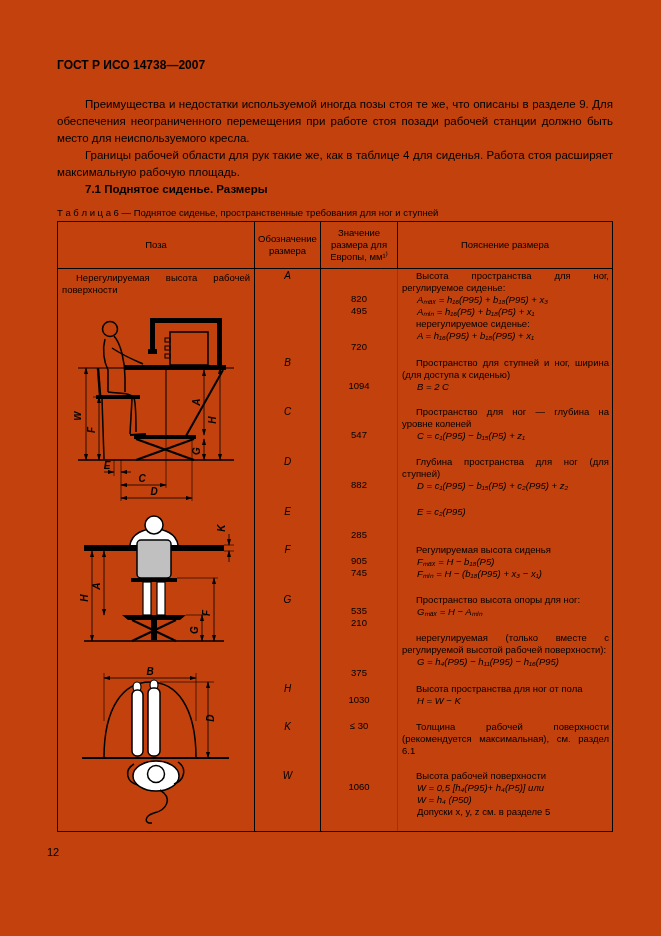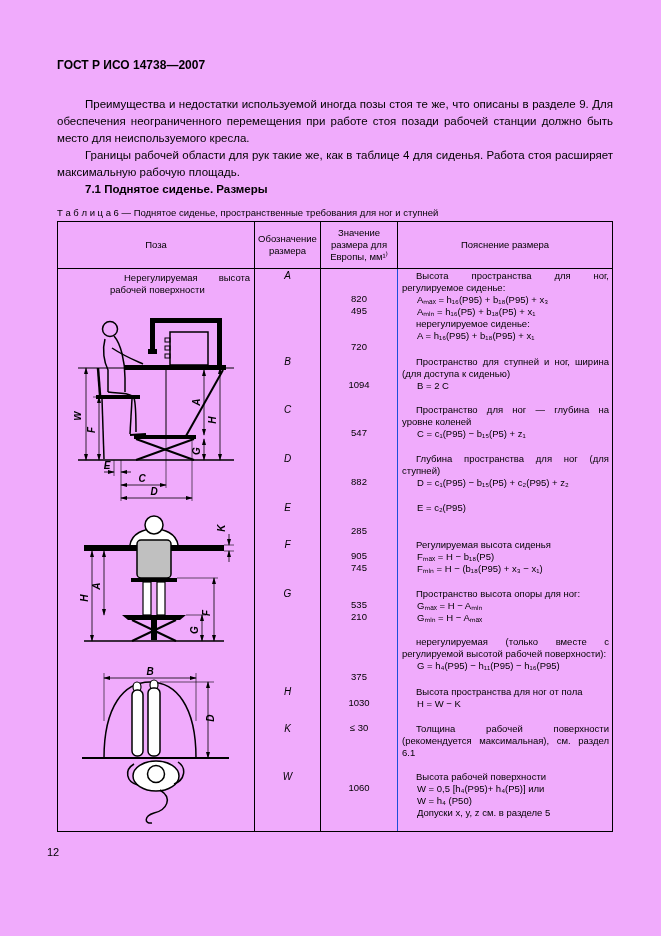--- a/index.html
+++ b/index.html
@@ -1,43 +1,43 @@
 <!DOCTYPE html>
 <html><head>
 <meta charset="utf-8">
 <style>
   html,body{margin:0;padding:0;background:#e8e8e8;}
   .page{
-    width:661px;height:936px;background:#f0abfc;position:relative;
+    width:661px;height:936px;background:#c2410c;position:relative;
     font-family:"Liberation Sans",sans-serif;color:#000;overflow:hidden;
   }
   .content{position:absolute;left:57px;top:58px;width:556px;}
   .doc-header{font-size:12px;font-weight:bold;margin-bottom:24px;}
   .para{font-size:11.5px;line-height:17px;text-align:justify;text-indent:28px;margin:0;}
   .heading{font-size:11.5px;line-height:17px;font-weight:bold;text-indent:28px;margin:0;}
   .caption{font-size:9.5px;margin:9px 0 3px 0;}
 
   .gtable{border:1px solid #000;}
   .thead{display:grid;grid-template-columns:197px 66px 77px 1fr;border-bottom:1px solid #000;}
   .th{display:flex;align-items:center;justify-content:center;text-align:center;
       font-size:9.5px;line-height:12px;padding:5px 3px;min-height:34px;}
   .th.bline{border-right:1px solid #000;}
   .tbody{display:grid;grid-template-columns:197px 66px 77px 1fr;}
   .pose-cell{grid-column:1;grid-row:1 / span 11;border-right:1px solid #000;padding:3px 4px;}
-  .pose-title{font-size:9.5px;line-height:12px;text-align:justify;text-indent:14px;margin-left:48px;}
+  .pose-title{font-size:9.5px;line-height:12px;text-align:justify;text-indent:14px;}
   .t-des{border-right:1px solid #000;text-align:center;font-size:10px;font-style:italic;padding-top:1px;line-height:12px;}
   .t-val{border-right:1px solid #1d4ed8;}
   .val{font-size:9.5px;line-height:12px;height:12px;text-align:center;}
   .off1{margin-top:12px;}
   .off2{margin-top:24px;}
   .off3{margin-top:36px;}
   .t-exp{font-size:9.5px;line-height:12px;padding:1px 3px 10px 4px;}
   .t-exp p{margin:0;}
   .txt{text-align:justify;text-indent:14px;}
-  .frm{padding-left:15px;}
+  .frm{font-style:italic;padding-left:15px;}
   .gap{margin-top:12px;}
   .note{padding-left:15px;margin-top:12px;}
 
   .fig{display:block;margin:12px auto 0 auto;}
   .fig .s1{stroke:#000;stroke-width:1;fill:none;}
   .fig .s15{stroke:#000;stroke-width:1.5;fill:none;}
   .fig .s2{stroke:#000;stroke-width:2;fill:none;}
   .fig .s25{stroke:#000;stroke-width:2.5;fill:none;}
   .fig .ext{stroke:#000;stroke-width:0.6;fill:none;}
   .fig .dim{stroke:#000;stroke-width:0.8;fill:none;}
@@ -264,21 +264,20 @@
         </div>
 
         <div class="t-des">G</div>
         <div class="t-val">
           <div class="val off1">535</div>
           <div class="val">210</div>
         </div>
         <div class="t-exp">
           <p class="txt">Пространство высота опоры для ног:</p>
           <p class="frm">Gₘₐₓ = H − Aₘᵢₙ</p>
-          <p class="frm">Gₘᵢₙ = H − Aₘₐₓ</p>
         </div>
 
         <div class="t-des"></div>
         <div class="t-val">
           <div class="val off3">375</div>
         </div>
         <div class="t-exp">
           <p class="txt">нерегулируемая (только вместе с регулируемой высотой рабочей поверхности):</p>
           <p class="frm">G = h₄(P95) − h₁₁(P95) − h₁₆(P95)</p>
         </div>

